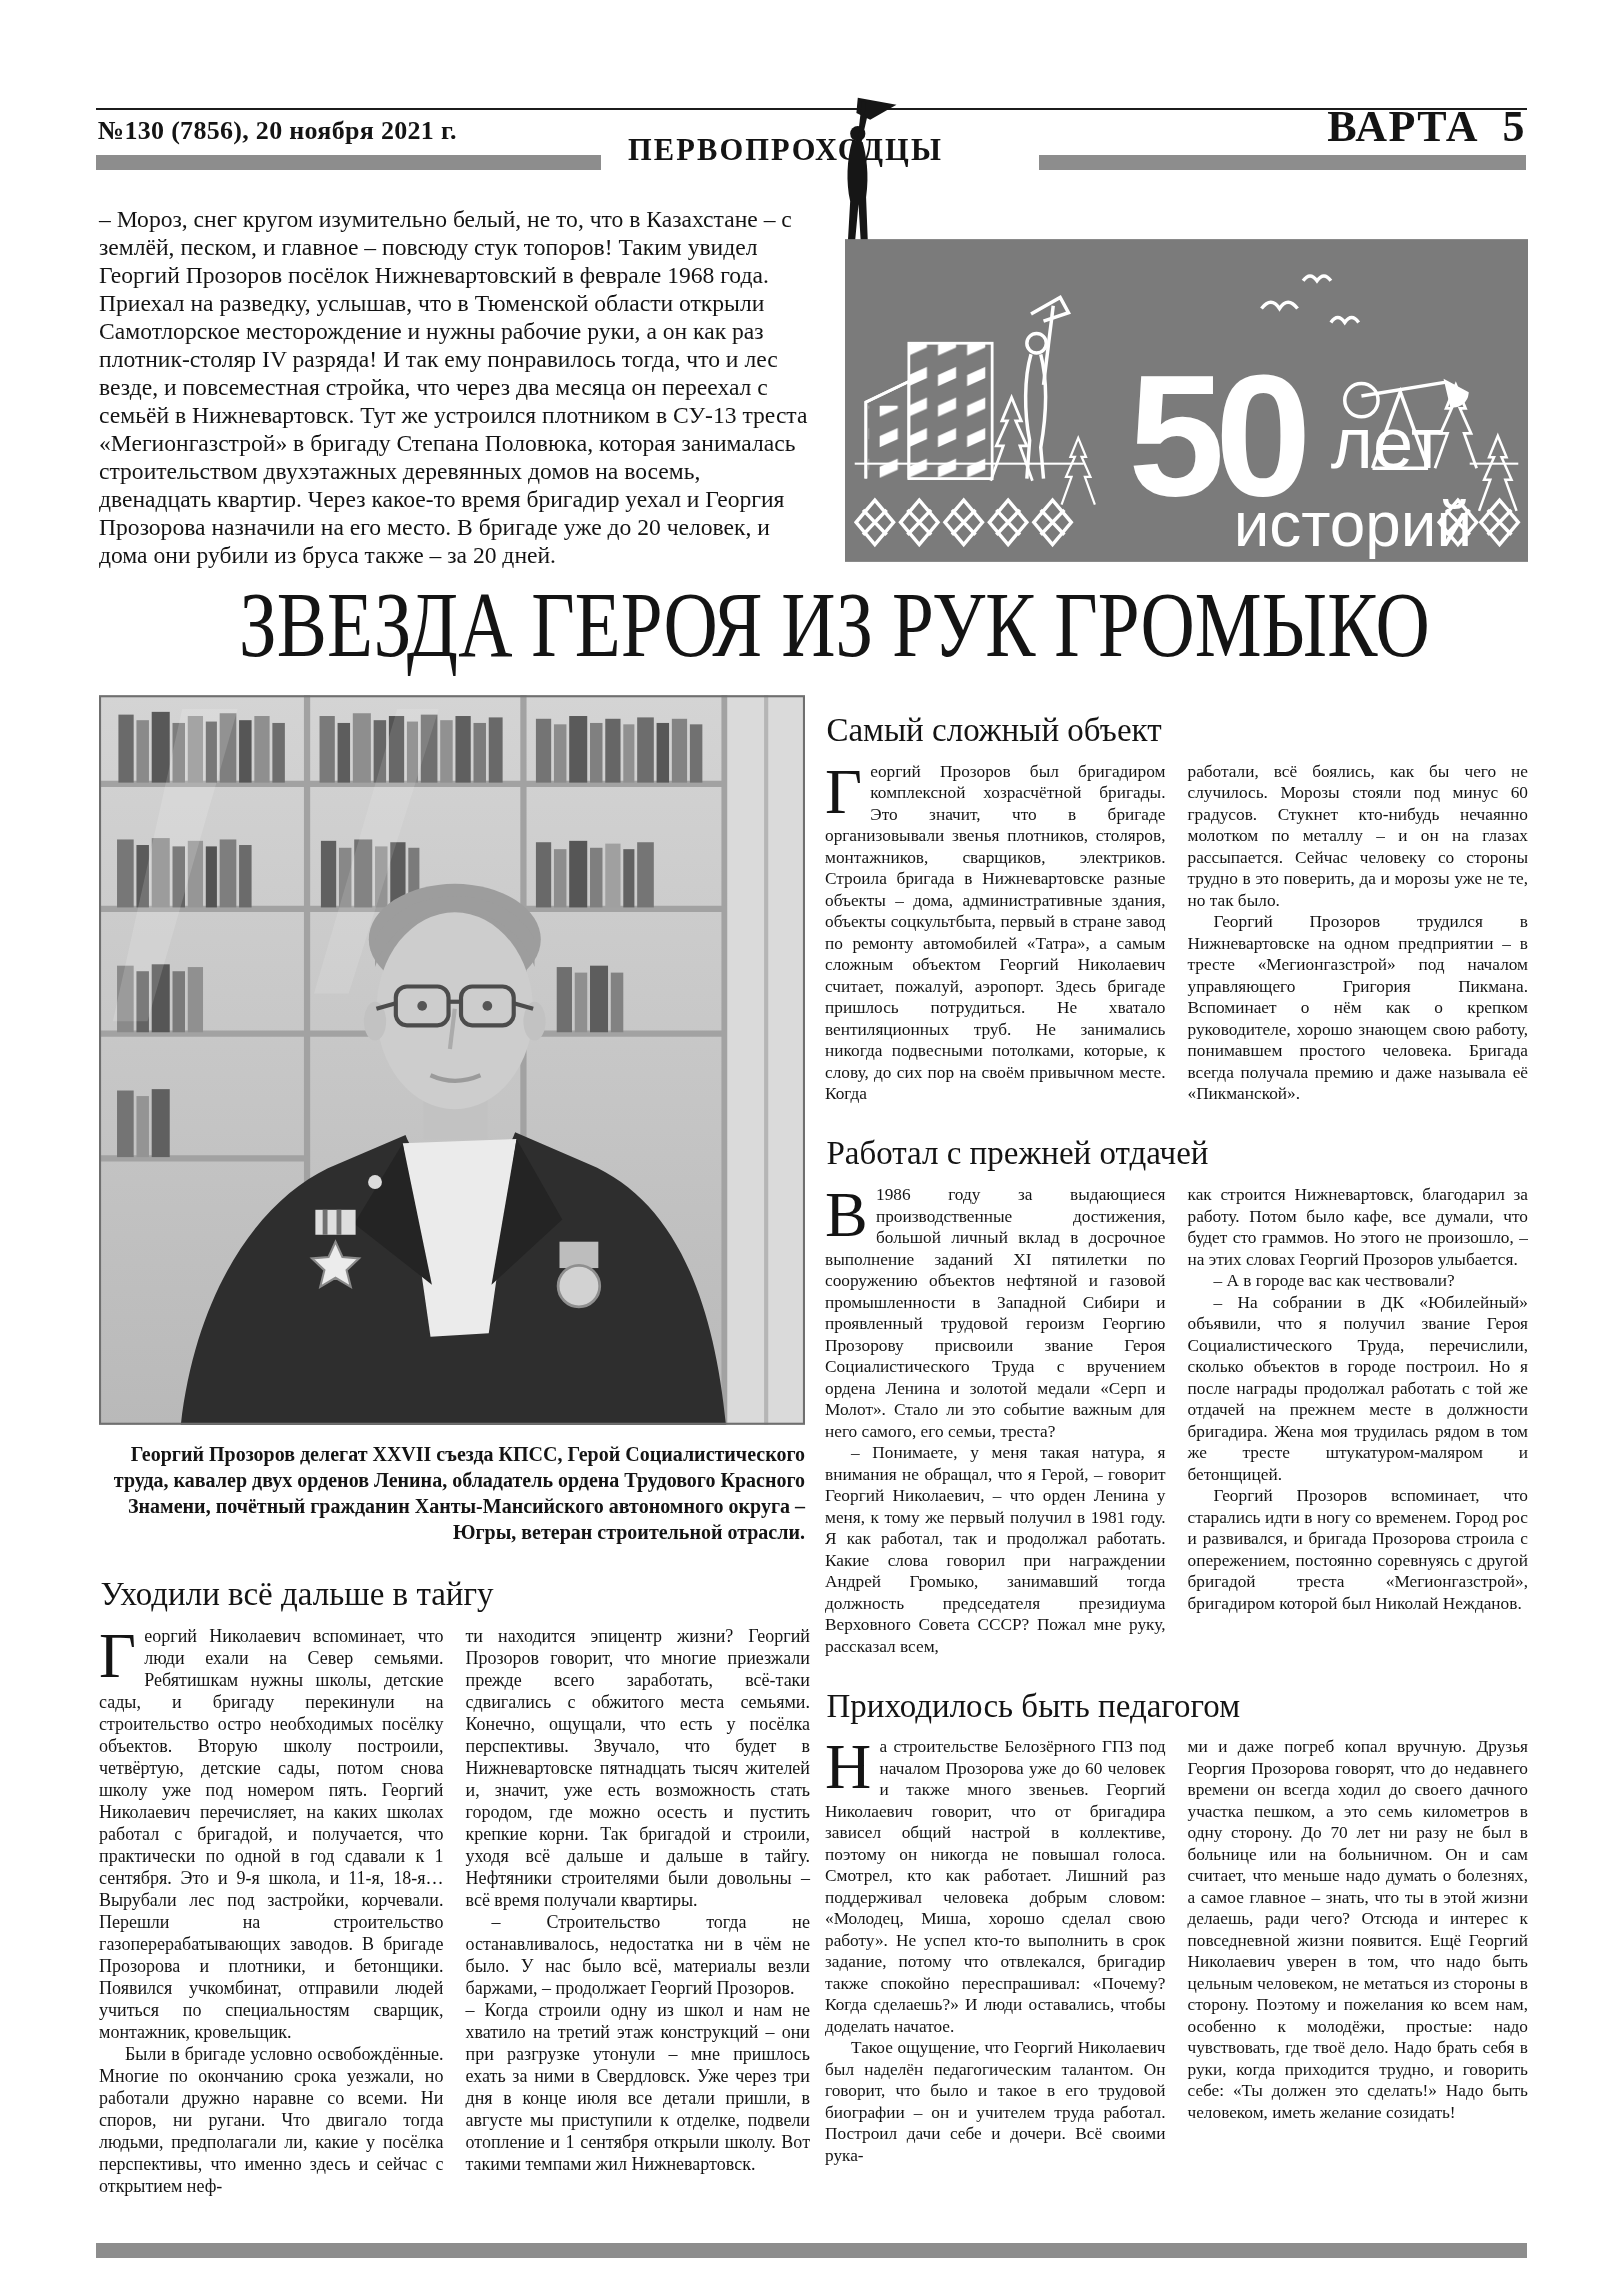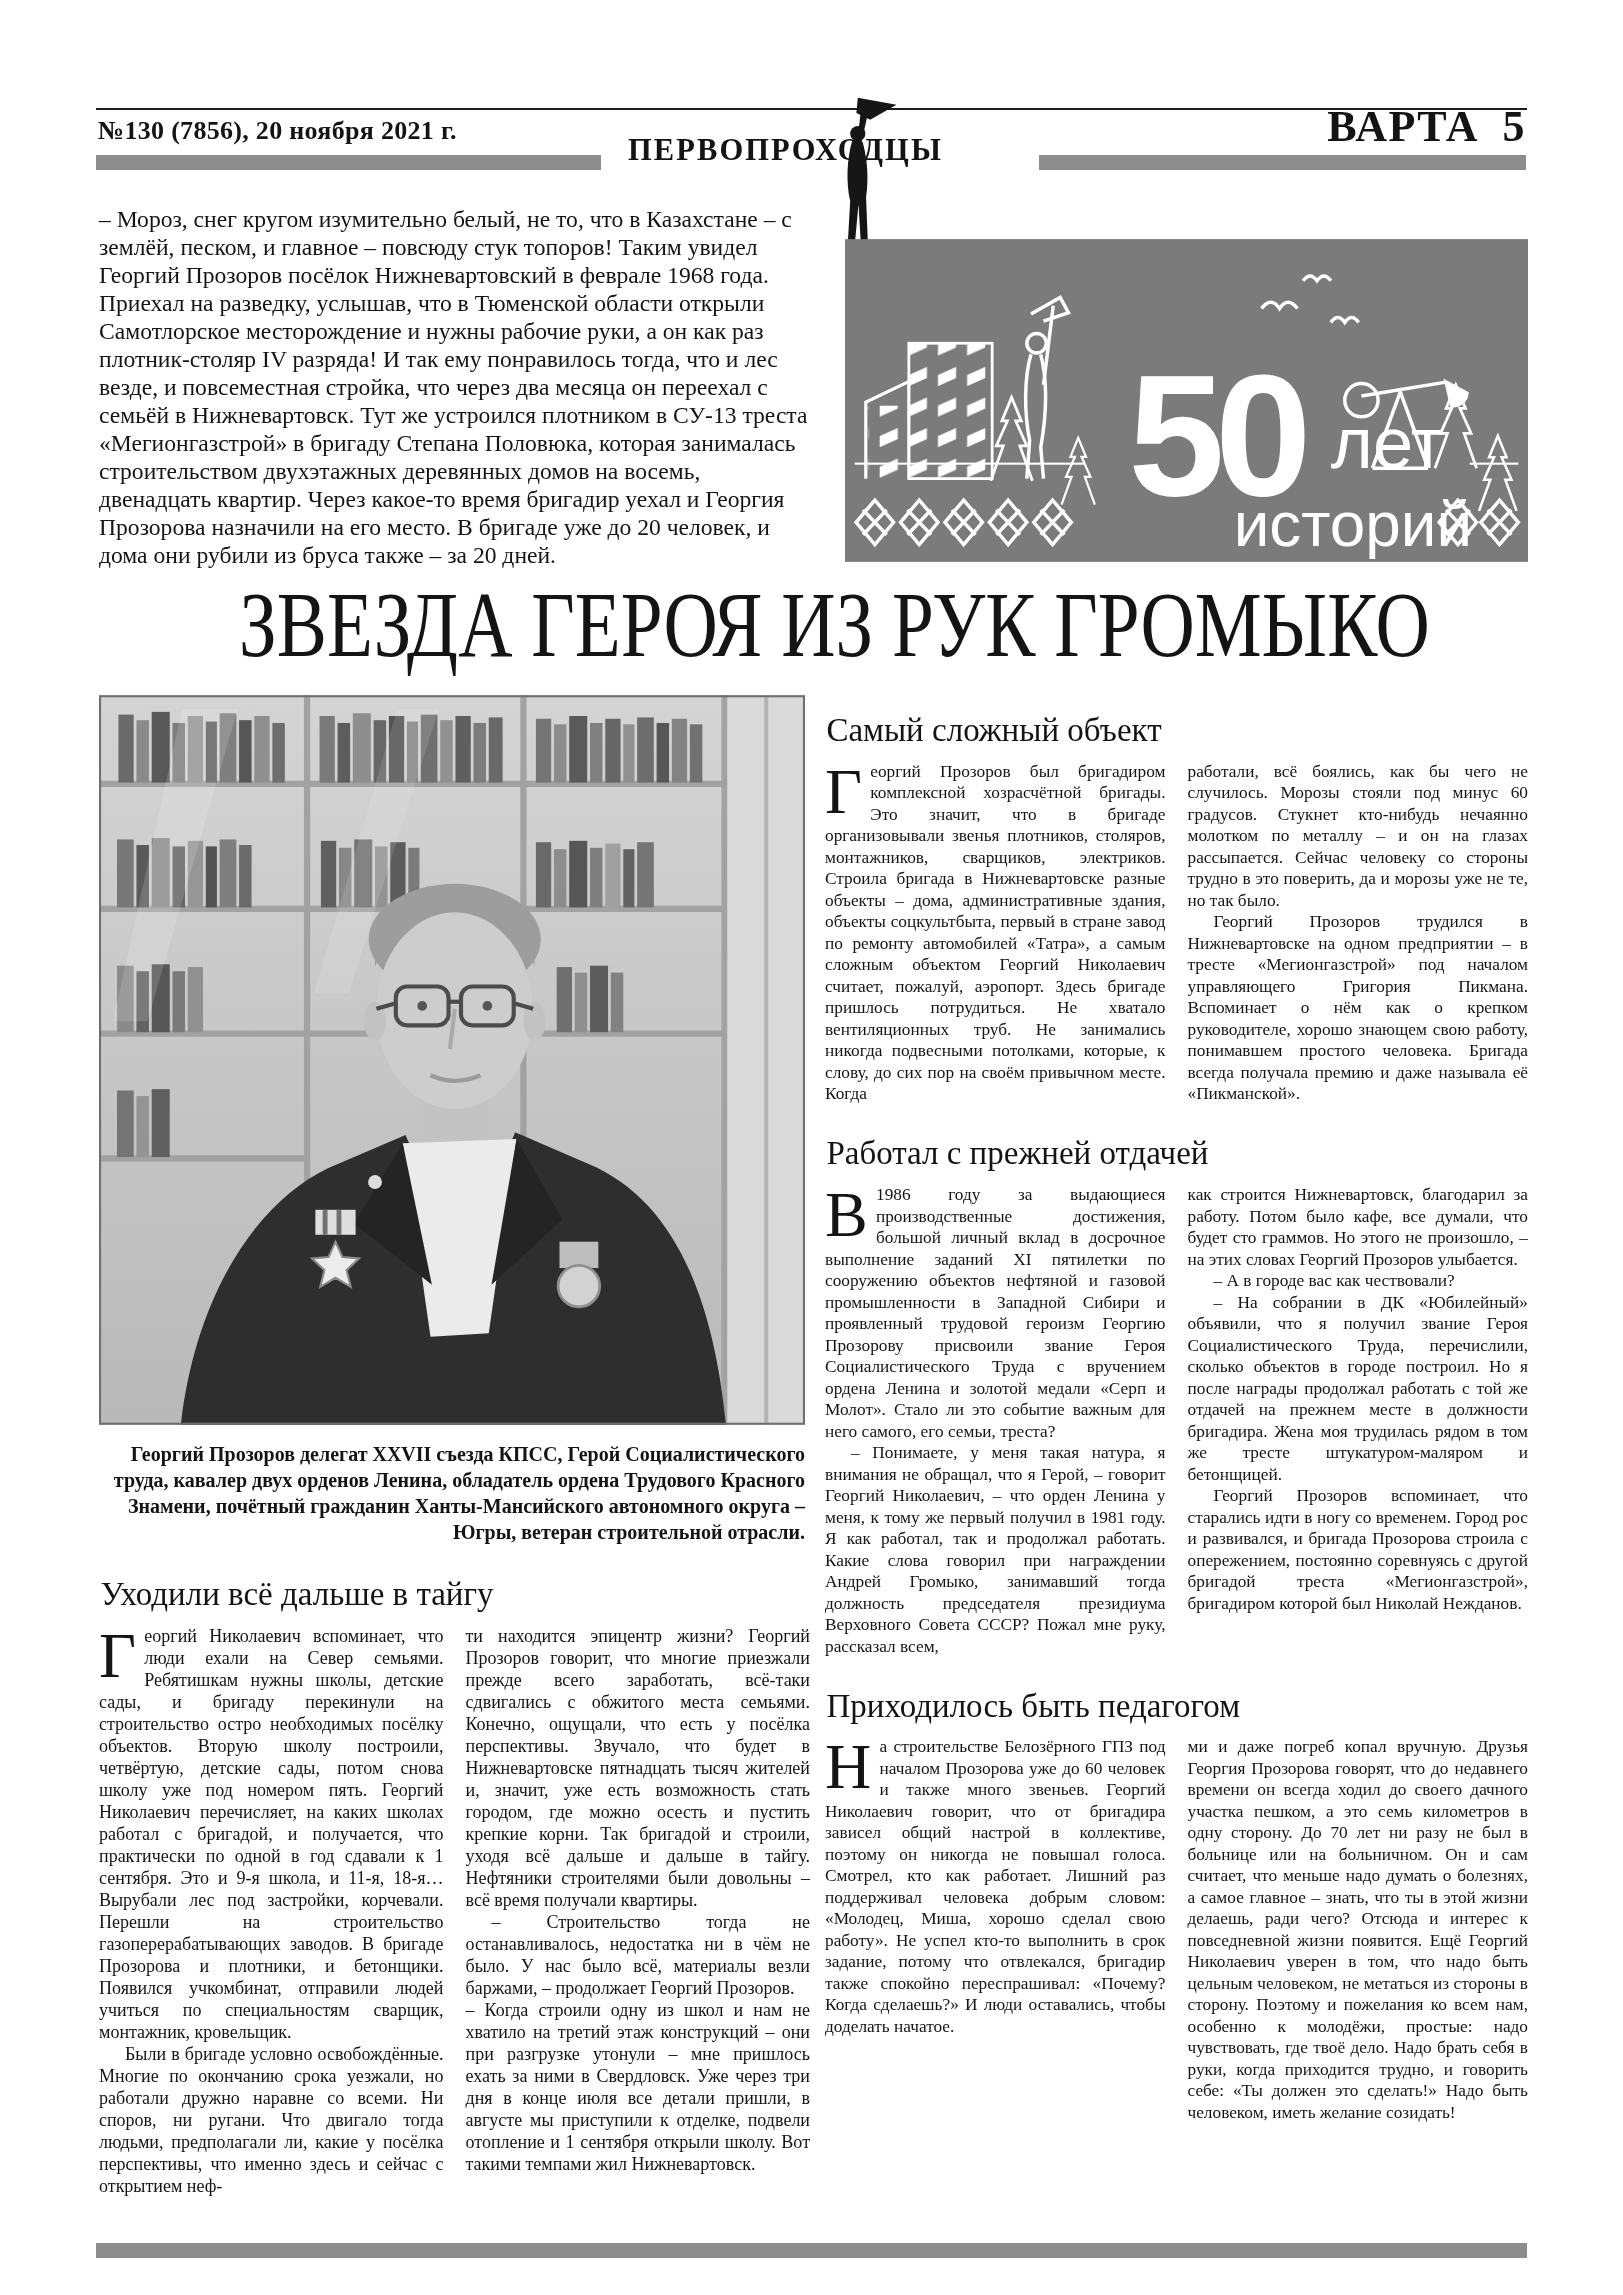--- a/index.html
+++ b/index.html
@@ -311,20 +311,21 @@
         <p class="ind">Георгий Прозоров вспоминает, что старались идти в ногу со временем. Город рос и развивался, и бригада Прозорова строила с опережением, постоянно соревнуясь с другой бригадой треста «Мегионгазстрой», бригадиром которой был Николай Нежданов.</p>
       </div>
     </div>
   </div>
 
   <div class="sec">
     <h2>Приходилось быть педагогом</h2>
     <div class="cols">
       <div class="col">
         <p><span class="dropcap">Н</span><span>а строительстве Белозёрного ГПЗ под началом Прозорова уже до 60 человек и также много звеньев. Георгий Николаевич говорит, что от бригадира зависел общий настрой в коллективе, поэтому он никогда не повышал голоса. Смотрел, кто как работает. Лишний раз поддерживал человека добрым словом: «Молодец, Миша, хорошо сделал свою работу». Не успел кто-то выполнить в срок задание, потому что отвлекался, бригадир также спокойно переспрашивал: «Почему? Когда сделаешь?» И люди оставались, чтобы доделать начатое.</span></p>
+        <p class="ind">Такое ощущение, что Георгий Николаевич был наделён педагогическим талантом. Он говорит, что было и такое в его трудовой биографии – он и учителем труда работал. Построил дачи себе и дочери. Всё своими рука-</p>
       </div>
       <div class="col">
         <p>ми и даже погреб копал вручную. Друзья Георгия Прозорова говорят, что до недавнего времени он всегда ходил до своего дачного участка пешком, а это семь километров в одну сторону. До 70 лет ни разу не был в больнице или на больничном. Он и сам считает, что меньше надо думать о болезнях, а самое главное – знать, что ты в этой жизни делаешь, ради чего? Отсюда и интерес к повседневной жизни появится. Ещё Георгий Николаевич уверен в том, что надо быть цельным человеком, не метаться из стороны в сторону. Поэтому и пожелания ко всем нам, особенно к молодёжи, простые: надо чувствовать, где твоё дело. Надо брать себя в руки, когда приходится трудно, и говорить себе: «Ты должен это сделать!» Надо быть человеком, иметь желание созидать!</p>
       </div>
     </div>
   </div>
 
 </div>
 
 <div class="abs footer-bar"></div>

